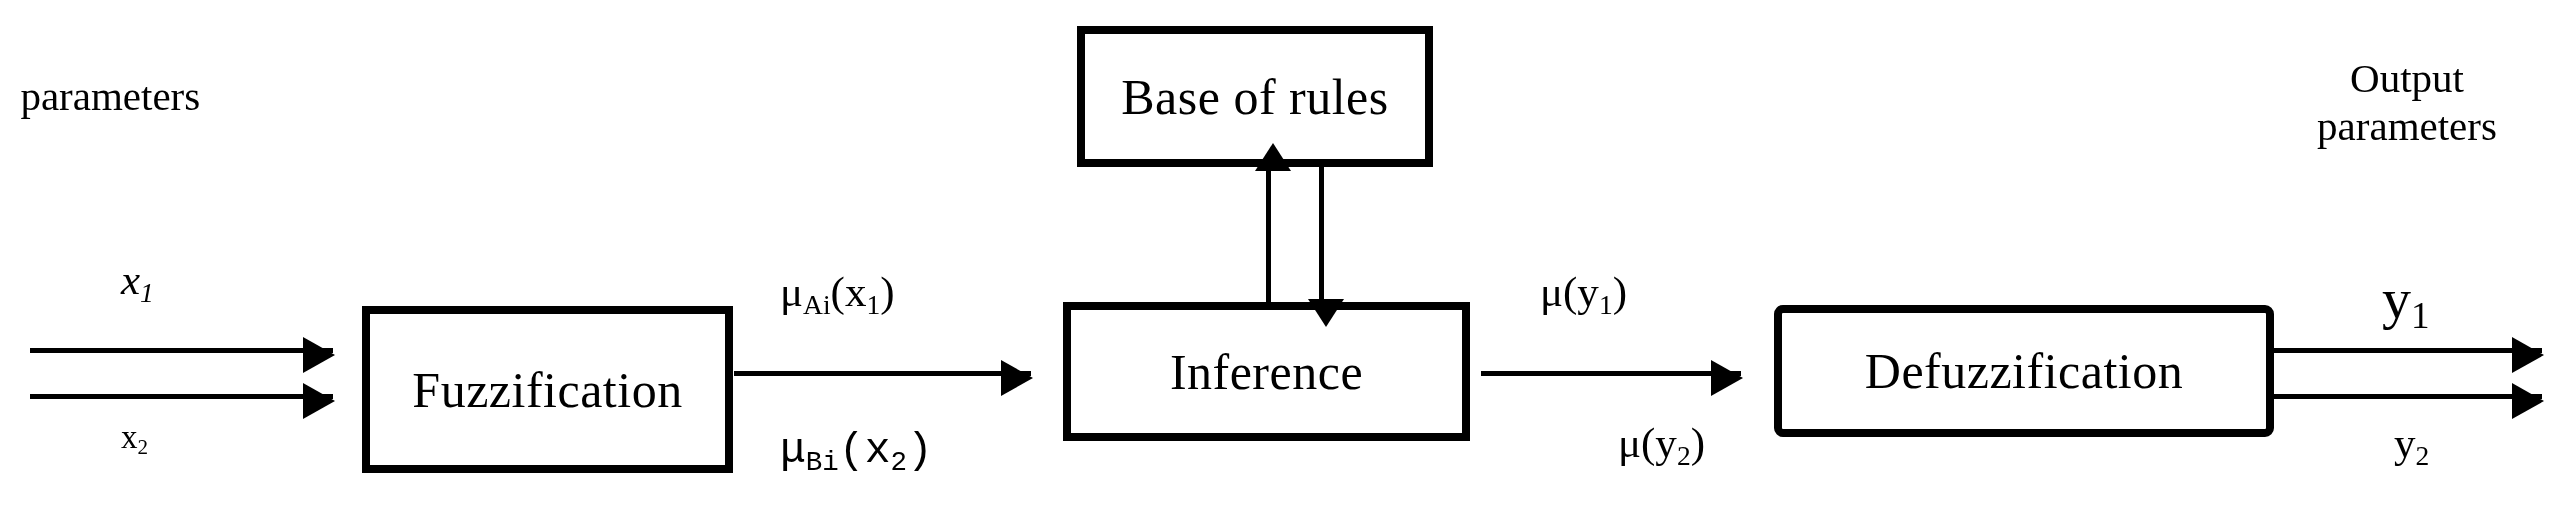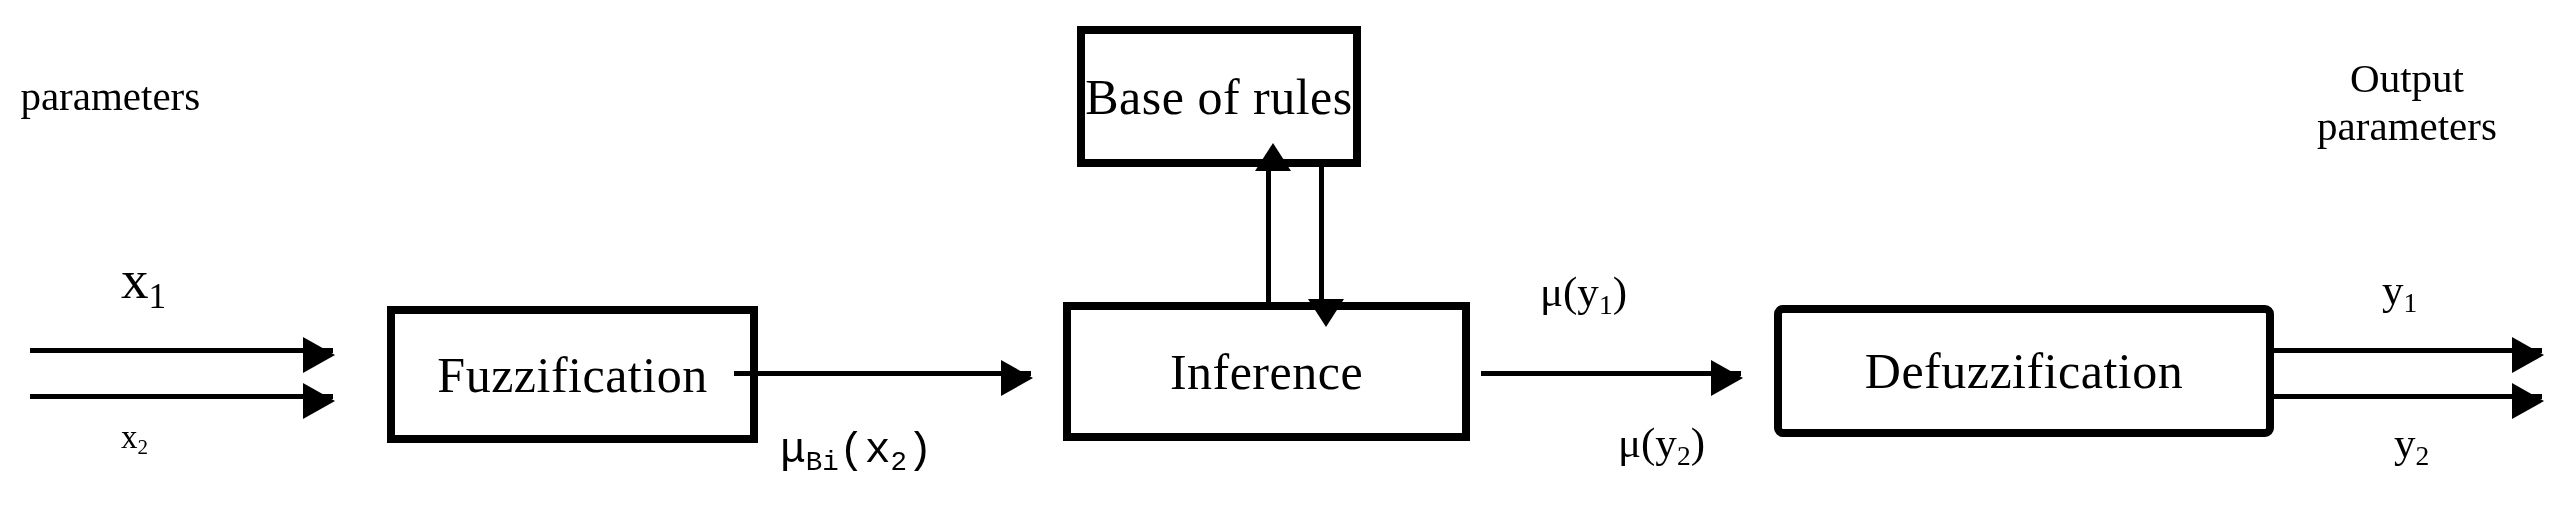--- a/index.html
+++ b/index.html
@@ -27,40 +27,40 @@
     align-items: center;
     justify-content: center;
   }
   .box .box-label {
     font-size: 50px;
     line-height: 1;
     letter-spacing: 0.5px;
     white-space: nowrap;
   }
 
-  #box-base-of-rules { left: 1077px; top: 26px;  width: 284px; height: 141px; }
-  #box-fuzzification { left: 362px;  top: 306px; width: 371px; height: 137px; margin-left: 25px; }
+  #box-base-of-rules { left: 1077px; top: 26px;  width: 356px; height: 141px; }
+  #box-fuzzification { left: 362px;  top: 306px; width: 371px; height: 167px; }
   #box-inference     { left: 1063px; top: 302px; width: 407px; height: 139px; }
   #box-defuzzification { left: 1774px; top: 305px; width: 500px; height: 132px; border-radius: 9px; }
 
   
   .txt {
     position: absolute;
     white-space: nowrap;
     line-height: 1.18;
     font-size: 41px;
   }
   .txt.center { text-align: center; }
 
   #label-input-parameters  { left: 20.4px;  top: 72px;  font-size: 41px; }
   #label-output-parameters { left: 2407px; top: 46px; font-size: 41px; text-align: center; transform: translateX(-50%); margin-top: 8px; }
 
-  #label-x1 { left: 121px; top: 248px; font-size: 55px; }
+  #label-x1 { left: 121px; top: 255px; font-size: 43px; font-style: italic; }
   #label-x2 { left: 121px; top: 418px; font-size: 33px; }
-  #label-y1 { left: 2382px; top: 265px; font-size: 43px; }
+  #label-y1 { left: 2382px; top: 265px; font-size: 58px; }
   #label-y2 { left: 2382px; top: 418px; font-size: 43px; margin-left: 12px; }
 
   #label-mu-a { left: 780px;  top: 267px; font-size: 43px; }
   #label-mu-b { left: 780px;  top: 426px; font-size: 43px; font-family: Liberation Mono, monospace; }
   #label-mu-y1 { left: 1540px; top: 267px; font-size: 43px; }
   #label-mu-y2 { left: 1618px; top: 418px; font-size: 43px; }
 
   sub { font-size: 0.64em; vertical-align: -0.28em; }
 
   
@@ -155,20 +155,21 @@
   <div class="txt" id="label-x2"><span>x</span><sub>2</sub></div>
 
   <div class="txt center" id="label-output-parameters">
     <div>Output</div>
     <div>parameters</div>
   </div>
 
   <div class="txt" id="label-y1"><span>y</span><sub>1</sub></div>
   <div class="txt" id="label-y2"><span>y</span><sub>2</sub></div>
 
+  <div class="txt" id="label-mu-a"><span>μ</span><sub>Ai</sub><span>(x</span><sub>1</sub><span>)</span></div>
 
   <div class="txt" id="label-mu-b"><span>μ</span><sub>Bi</sub><span>(x</span><sub>2</sub><span>)</span></div>
 
   <div class="txt" id="label-mu-y1"><span>μ(y</span><sub>1</sub><span>)</span></div>
 
   <div class="txt" id="label-mu-y2"><span>μ(y</span><sub>2</sub><span>)</span></div>
 
   <div class="h-arrow" id="arrow-x1"></div>
   <div class="h-arrow" id="arrow-x2"></div>
   <div class="h-arrow" id="arrow-mu-ab"></div>

